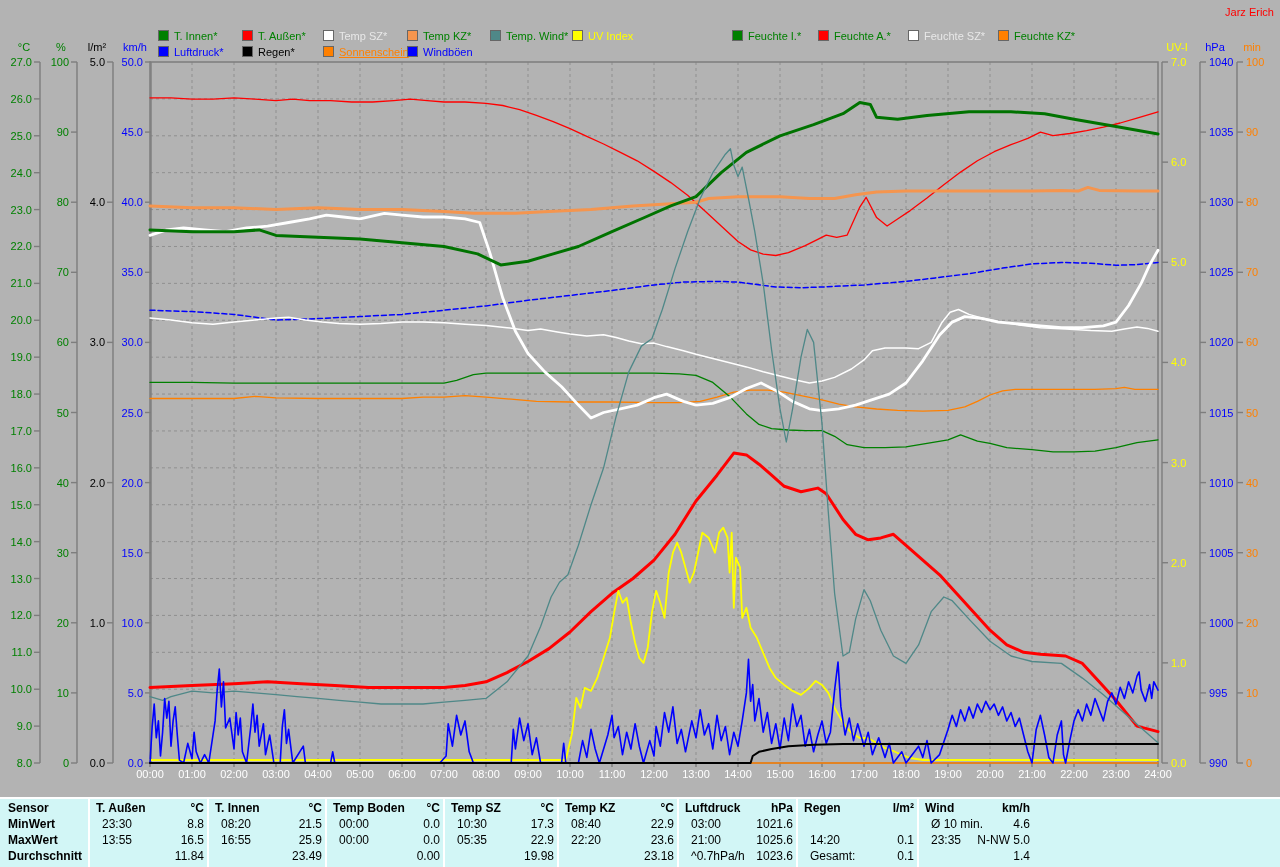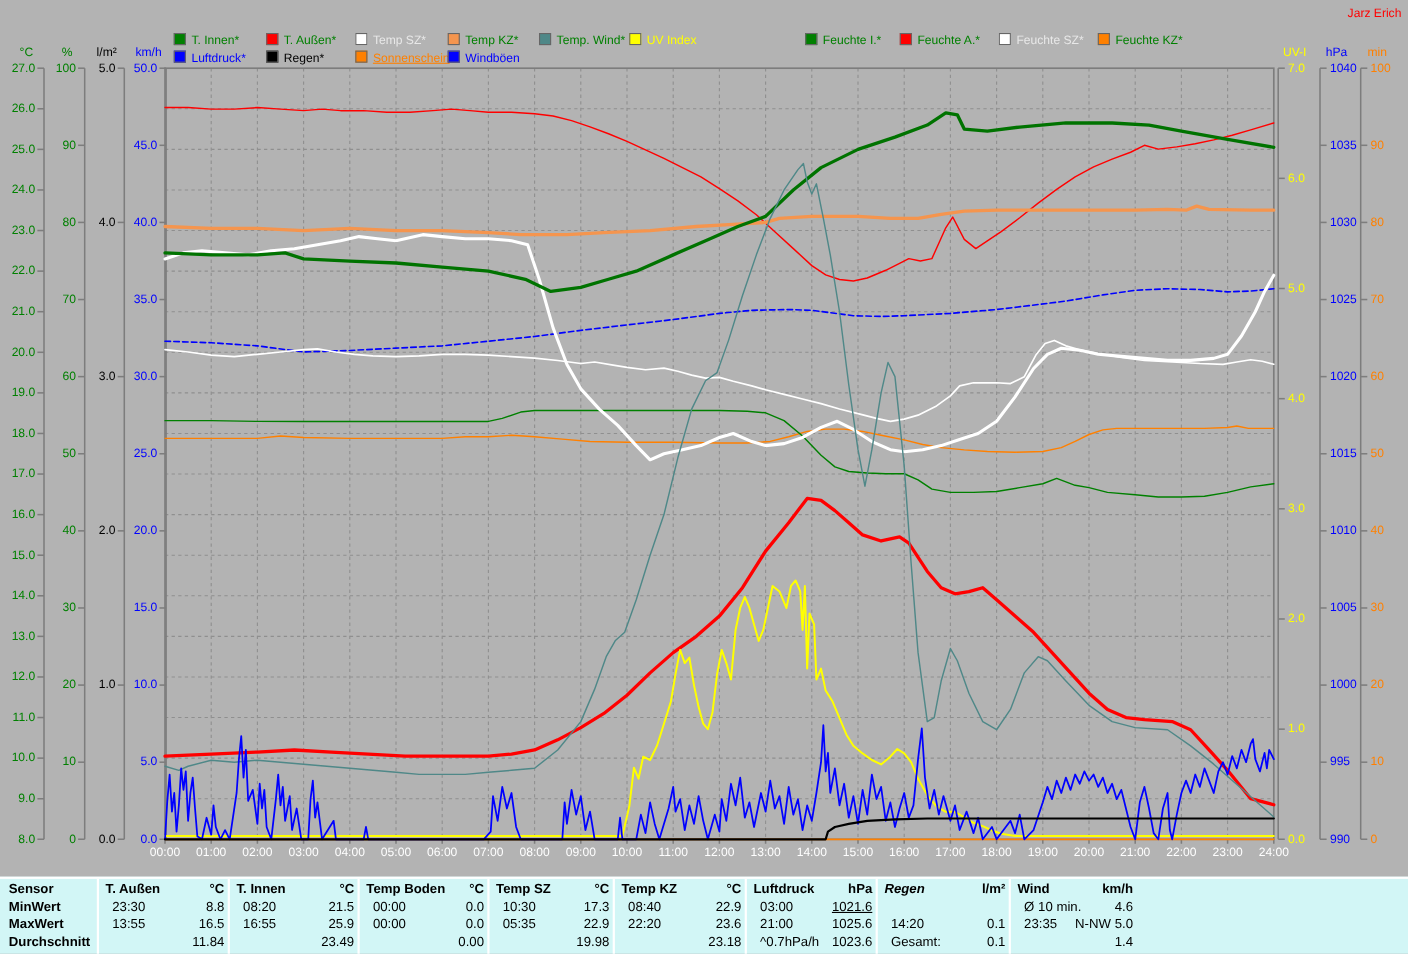--- a/index.html
+++ b/index.html
@@ -364,28 +364,28 @@
         <div class="tcell" style="left: 12px; top: 19px;">08:40</div>
         <div class="tcell" style="right: 5px; top: 19px;">22.9</div>
         <div class="tcell" style="left: 12px; top: 35px;">22:20</div>
         <div class="tcell" style="right: 5px; top: 35px;">23.6</div>
         <div class="tcell" style="right: 5px; top: 51px;">23.18</div>
       </div>
       <div class="tgroup" style="left: 677px; width: 119px;">
         <div class="tcell tbold" style="left: 6px; top: 3px;">Luftdruck</div>
         <div class="tcell tbold" style="right: 5px; top: 3px;">hPa</div>
         <div class="tcell" style="left: 12px; top: 19px;">03:00</div>
-        <div class="tcell" style="right: 5px; top: 19px; text-decoration: underline;">1021.6</div>
+        <div class="tcell" style="right: 5px; top: 19px;">1021.6</div>
         <div class="tcell" style="left: 12px; top: 35px;">21:00</div>
         <div class="tcell" style="right: 5px; top: 35px;">1025.6</div>
         <div class="tcell" style="left: 12px; top: 51px;">^0.7hPa/h</div>
         <div class="tcell" style="right: 5px; top: 51px;">1023.6</div>
       </div>
       <div class="tgroup" style="left: 796px; width: 121px;">
-        <div class="tcell tbold" style="left: 6px; top: 3px; font-style: italic;">Regen</div>
+        <div class="tcell tbold" style="left: 6px; top: 3px;">Regen</div>
         <div class="tcell tbold" style="right: 5px; top: 3px;">l/m²</div>
         <div class="tcell" style="left: 12px; top: 35px;">14:20</div>
         <div class="tcell" style="right: 5px; top: 35px;">0.1</div>
         <div class="tcell" style="left: 12px; top: 51px;">Gesamt:</div>
         <div class="tcell" style="right: 5px; top: 51px;">0.1</div>
       </div>
       <div class="tgroup" style="left: 917px; width: 116px;">
         <div class="tcell tbold" style="left: 6px; top: 3px;">Wind</div>
         <div class="tcell tbold" style="right: 5px; top: 3px;">km/h</div>
         <div class="tcell" style="left: 12px; top: 19px;">Ø 10 min.</div>

